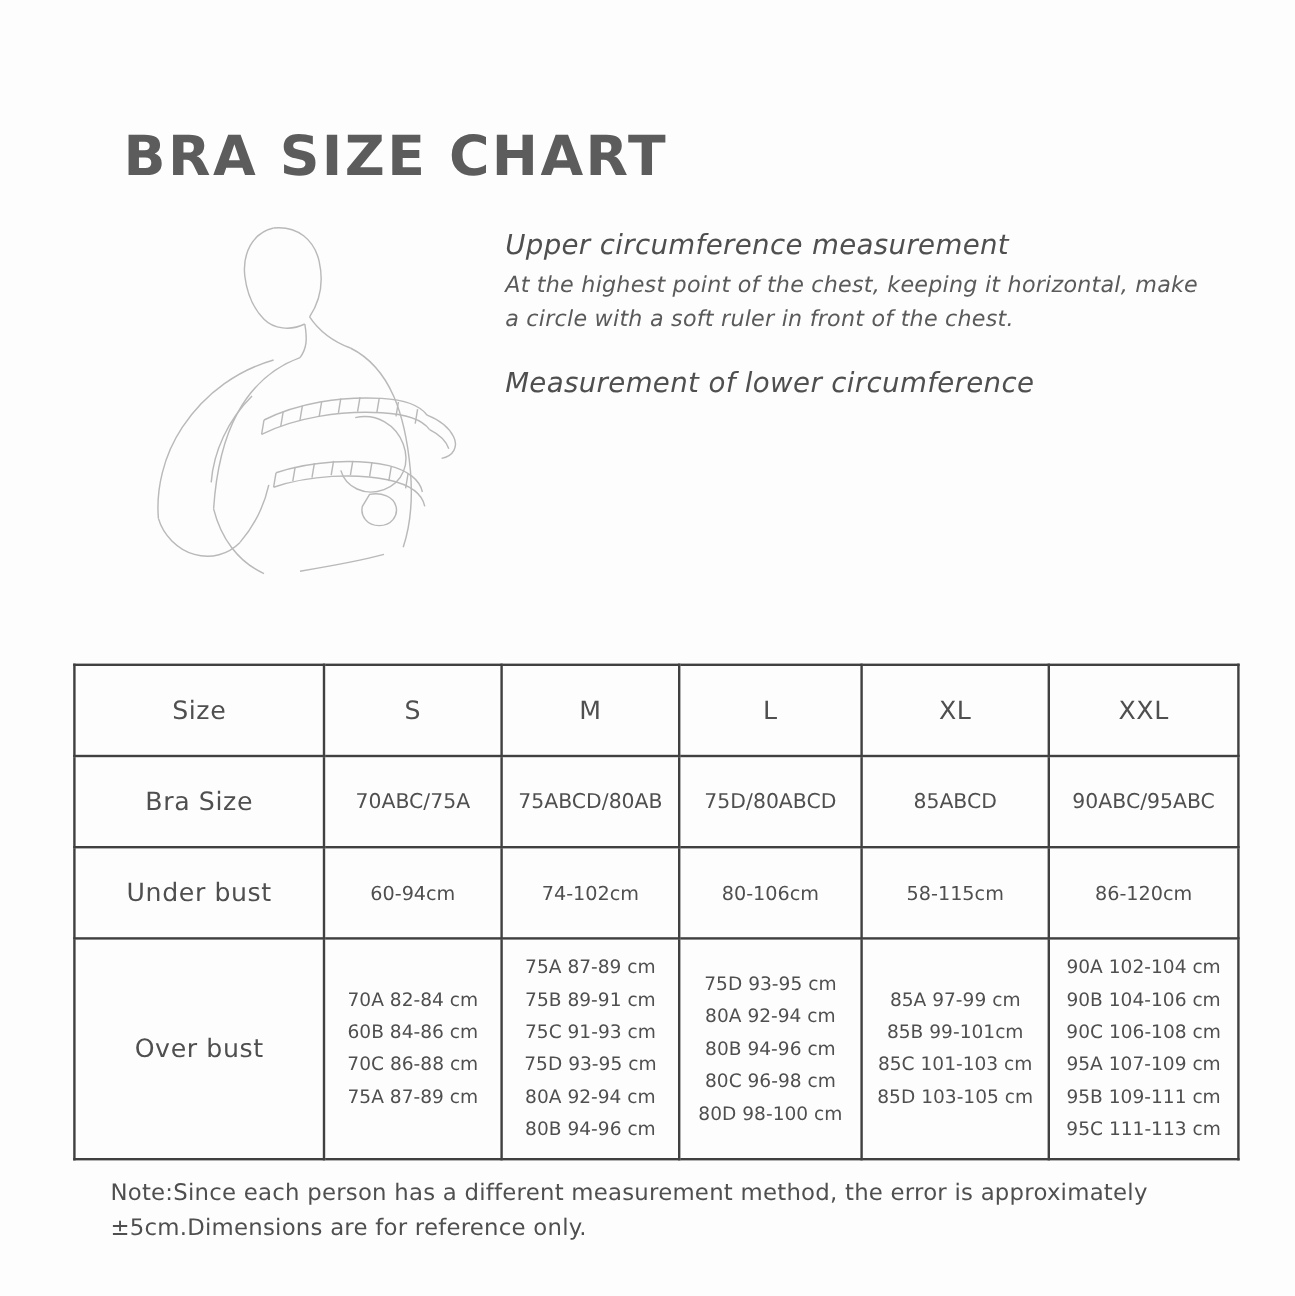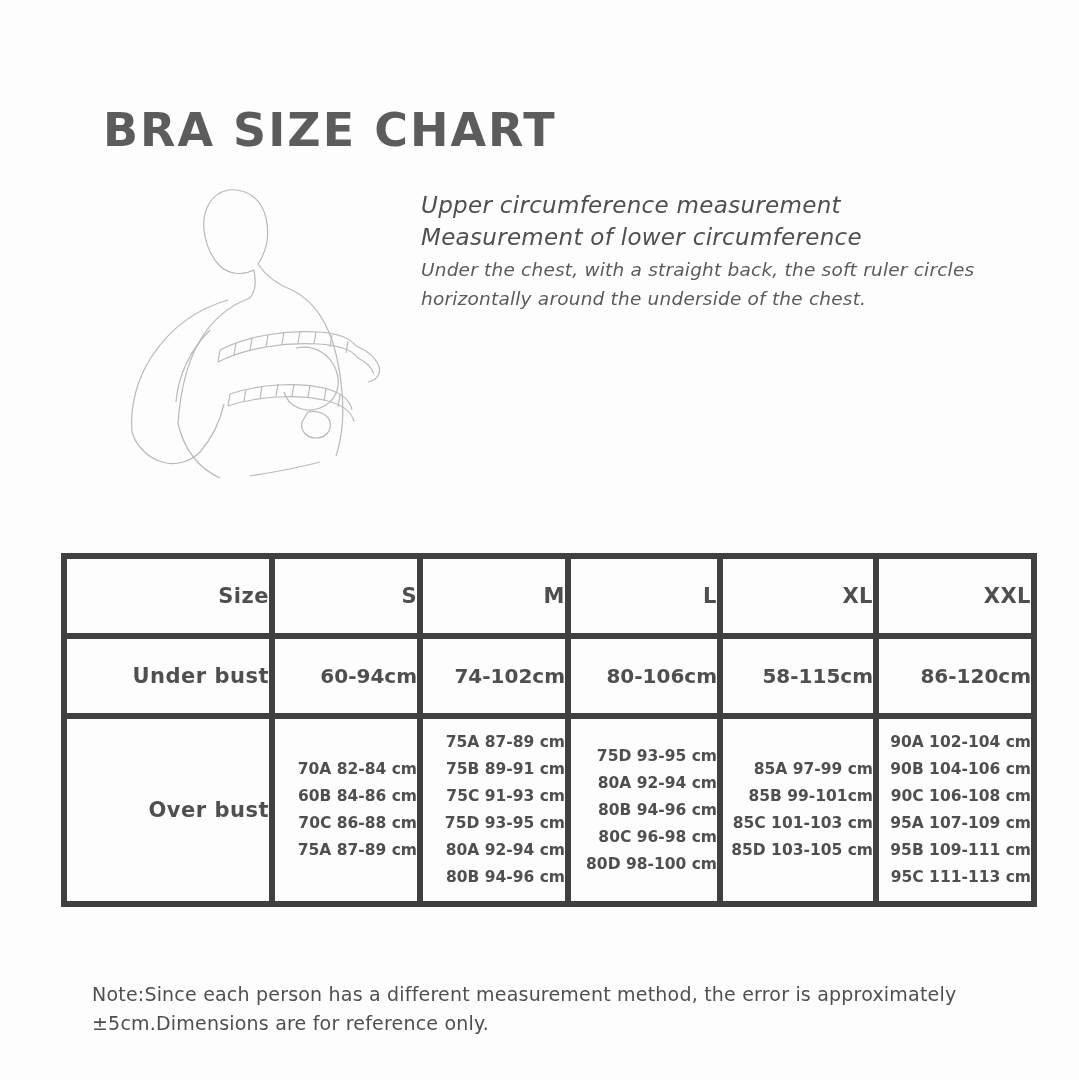--- a/index.html
+++ b/index.html
@@ -71,40 +71,39 @@
     left: 61px;
     top: 553px;
     width: 970px;
   }
   table.size-table {
     border-collapse: collapse;
     width: 970px;
     table-layout: fixed;
   }
   table.size-table td {
-    border: 6px solid #404040;
+    border: 2px solid #404040;
     color: #4f4f4f;
     vertical-align: middle;
-    text-align: right;
+    text-align: center;
     padding: 0;
-    font-weight: bold;
   }
   .hdr-row td {
     height: 74px;
     font-size: 21px;
     letter-spacing: 0.5px;
   }
   .row-label {
     font-size: 21px;
     letter-spacing: 0.5px;
     width: 208px;
   }
   .brasize-row td { height: 74px; font-size: 17px; }
   .brasize-row td.row-label { font-size: 21px; }
-  .under-row td { height: 74px; font-size: 20px; }
+  .under-row td { height: 74px; font-size: 16px; }
   .under-row td.row-label { font-size: 21px; }
 
   .over-cell {
     padding: 0 !important;
     vertical-align: top;
   }
   .over-list {
     list-style: none;
     margin: 0;
     padding: 10px 0 10px 0;
@@ -172,22 +171,22 @@
       <path d="M170 214 C200 204 236 202 264 208 C280 212 290 220 292 230"></path>
       <path d="M168 226 C198 216 236 214 264 220 C282 224 292 232 294 242"></path>
       <path d="M170 214 L168 226 M186 209 L184 221 M202 206 L200 218 M218 204 L216 216 M234 204 L232 216 M250 205 L248 217 M266 209 L264 221 M280 215 L278 227"></path>
 
       <path d="M248 232 C258 230 268 234 270 242 C272 250 266 258 256 258 C246 258 240 250 242 242 Z"></path>
     </svg>
   </div>
 
   <div class="info">
     <h2>Upper circumference measurement</h2>
+    <p>At the highest point of the chest, keeping it horizontal, make a circle with a soft ruler in front of the chest.</p>
     <h2>Measurement of lower circumference</h2>
-    <p>Under the chest, with a straight back, the soft ruler circles horizontally around the underside of the chest.</p>
   </div>
 
   <div class="table-wrap">
     <table class="size-table">
       <colgroup>
         <col style="width:208px">
         <col style="width:148px">
         <col style="width:148px">
         <col style="width:152px">
         <col style="width:156px">
@@ -195,20 +194,28 @@
       </colgroup>
       <tbody>
         <tr class="hdr-row">
           <td class="row-label">Size</td>
           <td>S</td>
           <td>M</td>
           <td>L</td>
           <td>XL</td>
           <td>XXL</td>
         </tr>
+        <tr class="brasize-row">
+          <td class="row-label">Bra Size</td>
+          <td>70ABC/75A</td>
+          <td>75ABCD/80AB</td>
+          <td>75D/80ABCD</td>
+          <td>85ABCD</td>
+          <td>90ABC/95ABC</td>
+        </tr>
         <tr class="under-row">
           <td class="row-label">Under bust</td>
           <td>60-94cm</td>
           <td>74-102cm</td>
           <td>80-106cm</td>
           <td>58-115cm</td>
           <td>86-120cm</td>
         </tr>
         <tr>
           <td class="over-label-cell">Over bust</td>

